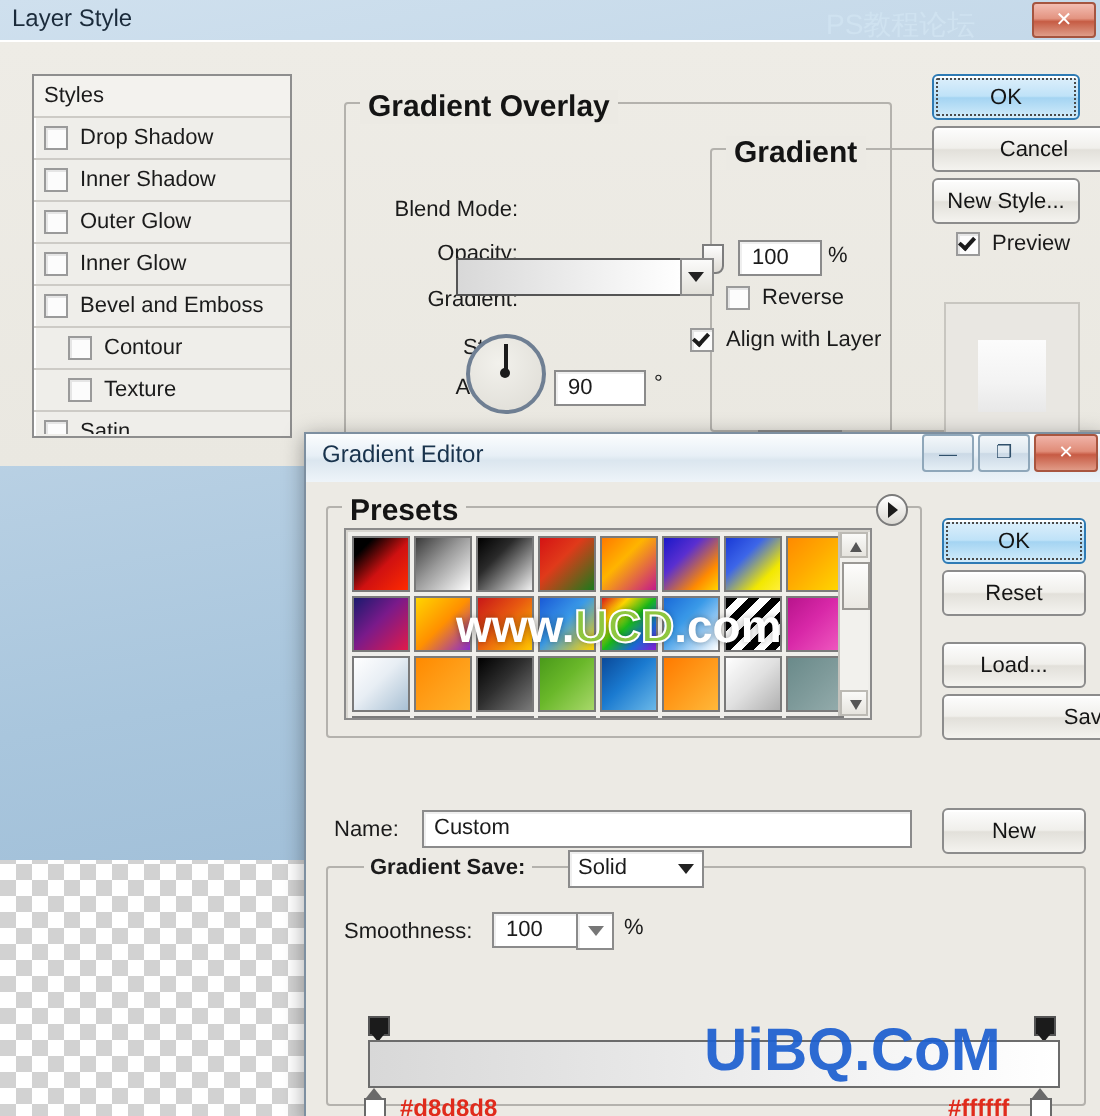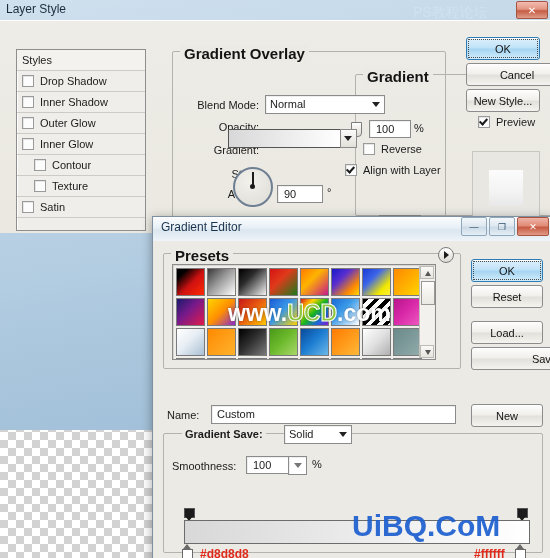--- a/index.html
+++ b/index.html
@@ -54,21 +54,21 @@
     border:1px solid #a55540;color:#fff;font-size:10px;font-weight:bold;
     display:flex;align-items:center;justify-content:center;cursor:pointer;
   }
   #ls-body{
     position:absolute;left:0;top:20px;width:550px;height:212px;
     background:linear-gradient(180deg,#eeece6 0%,#eae8e1 100%);
     border-top:1px solid #ffffff;
   }
   
   #styles-panel{
-    position:absolute;left:16px;top:28px;width:128px;height:180px;
+    position:absolute;left:16px;top:16px;width:128px;height:180px;
     background:#efeeea;border:1px solid #8e8e8e;
     box-shadow:inset 1px 1px 0 #fff;
   }
   .style-row{
     height:20px;border-bottom:1px solid #cdcbc6;
     display:flex;align-items:center;padding-left:5px;cursor:pointer;
     font-size:11px;color:#1b1b1b;white-space:nowrap;
   }
   .style-row.header{font-weight:normal;background:#f3f2ee;}
   .style-row.sub{padding-left:17px;}
@@ -294,20 +294,24 @@
             <span>Inner Shadow</span>
           </div>
           <div class="style-row">
             <span class="cb"></span>
             <span>Outer Glow</span>
           </div>
           <div class="style-row">
             <span class="cb"></span>
             <span>Inner Glow</span>
           </div>
+          <div class="style-row">
+            <span class="cb"></span>
+            <span>Bevel and Emboss</span>
+          </div>
           <div class="style-row sub">
             <span class="cb"></span>
             <span>Contour</span>
           </div>
           <div class="style-row sub">
             <span class="cb"></span>
             <span>Texture</span>
           </div>
           <div class="style-row">
             <span class="cb"></span>
@@ -317,24 +321,20 @@
     </div>
 
     <div class="groupbox" id="go-group">
       <div class="group-legend">Gradient Overlay</div>
 
       <div class="groupbox" id="grad-group">
         <div class="group-legend">Gradient</div>
       </div>
 
       <div class="field-label" style="left:8px;top:47px;width:78px;">Blend Mode:</div>
-      <div class="combo" style="left:92px;top:43px;width:118px;">
-        <span class="cval">Normal</span>
-        <span class="arr"></span>
-      </div>
 
       <div class="field-label" style="left:8px;top:69px;width:78px;">Opacity:</div>
       <div class="slider-track" style="left:92px;top:77px;width:94px;"></div>
       <div class="slider-thumb" style="left:178px;top:70px;"></div>
       <div class="numbox" style="left:196px;top:68px;width:40px;">
         <span>100</span>
       </div>
       <div class="unit" style="left:241px;top:70px;">%</div>
 
       <div class="field-label" style="left:8px;top:92px;width:78px;">Gradient:</div>

